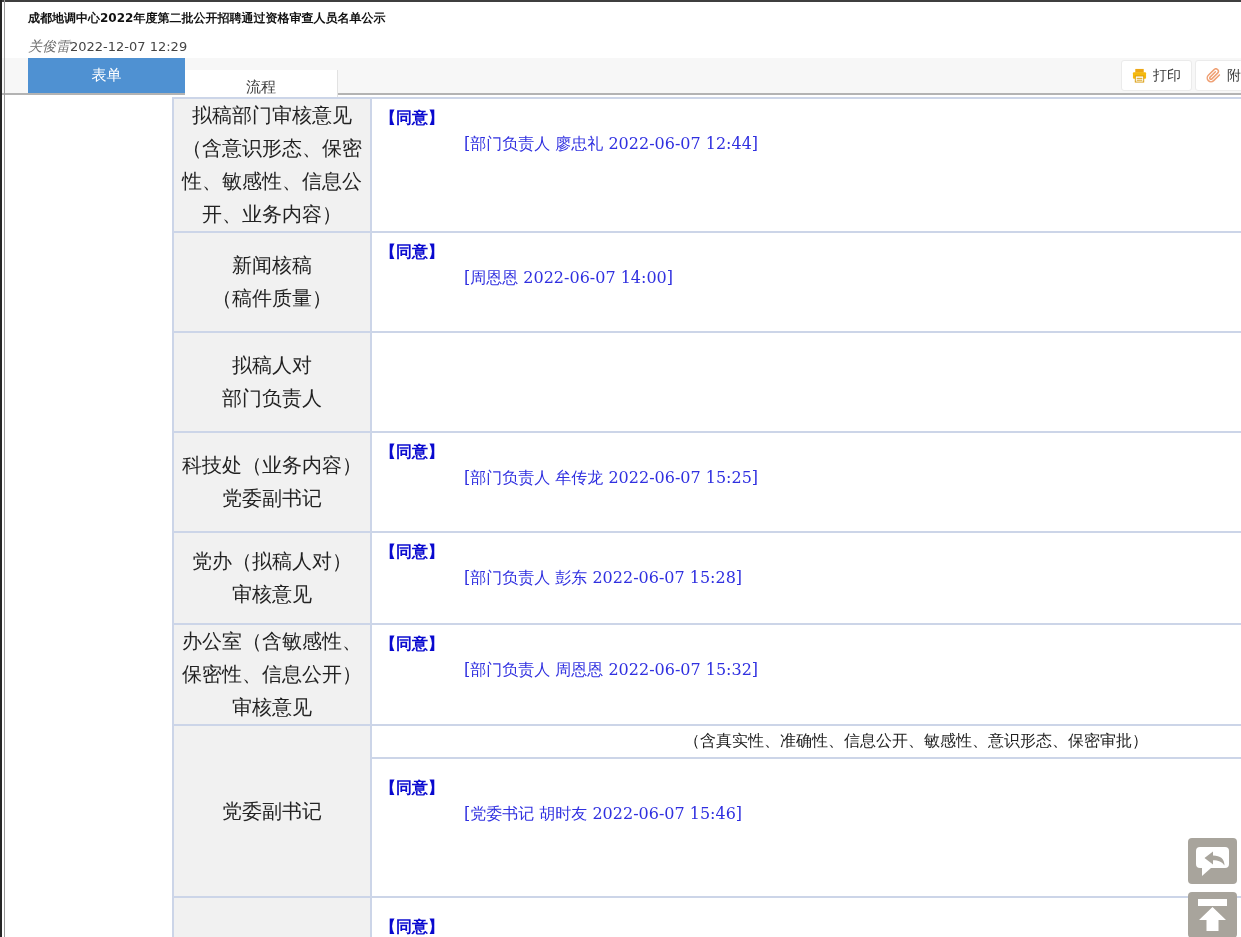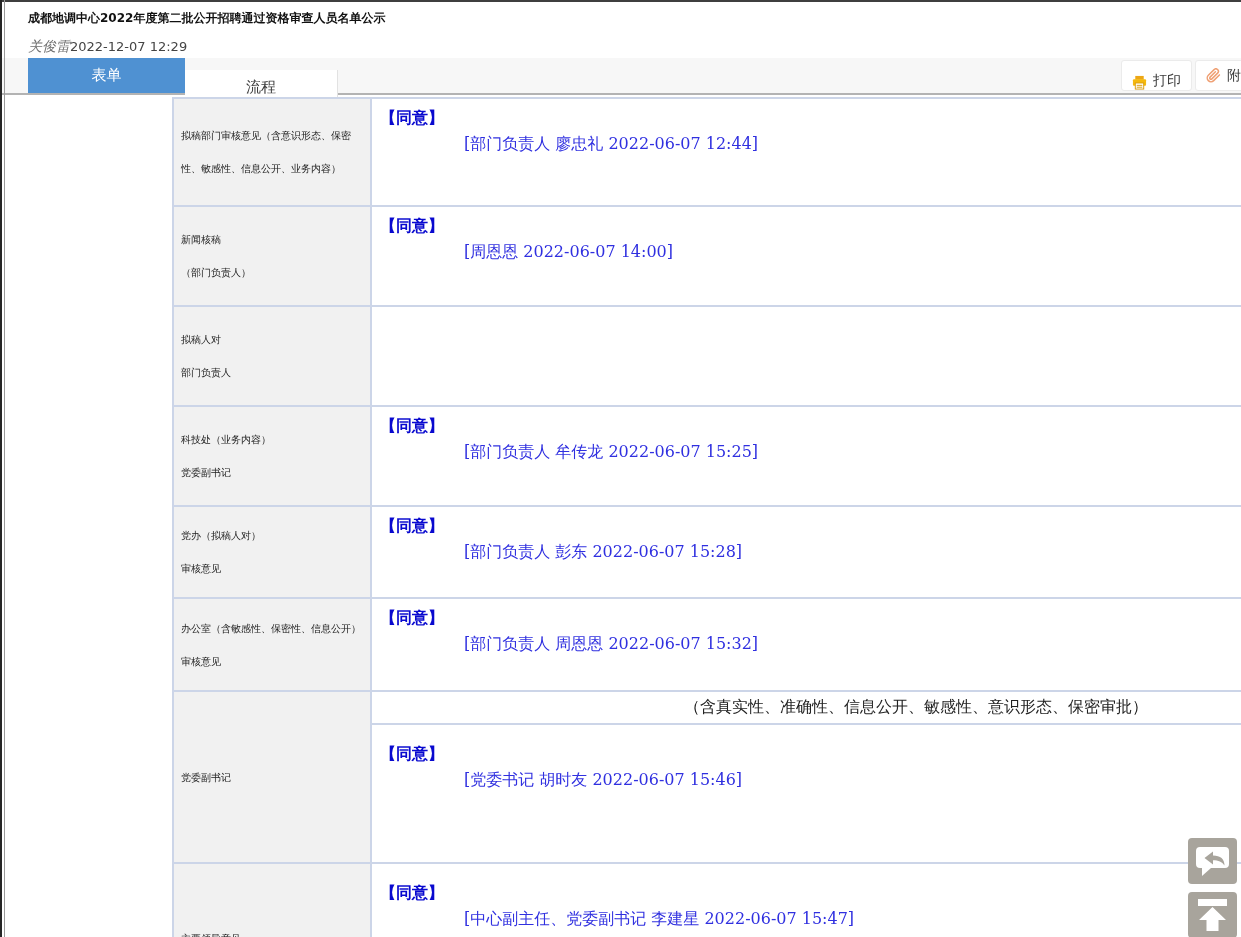--- a/index.html
+++ b/index.html
@@ -21,30 +21,30 @@
   
   .tabbar{position:absolute;top:58px;left:0;width:100%;height:35px;background:#f7f7f7;border-bottom:2px solid #b3b3b3;}
   .tab{display:inline-block;height:35px;line-height:35px;text-align:center;font-size:15px;vertical-align:top;cursor:pointer;}
   .tab.active{width:157px;margin-left:28px;background:#4f91d2;color:#fff;}
   .tab.plain{width:152px;background:#fff;color:#3c3c3c;border-right:1px solid #e2e2e2;margin-top:12px;}
 
   .toolbtn{position:absolute;top:2px;height:31px;background:#fff;border:1px solid #ebebeb;border-radius:3px;
     font-size:14px;color:#3a3a3a;display:flex;align-items:center;gap:6px;padding:0 10px;cursor:pointer;
     font-family:"DejaVu Sans","Liberation Sans",sans-serif;}
   .toolbtn svg{display:block;}
-  .btn-print{right:49px;align-items:flex-end;}
+  .btn-print{right:49px;}
   .btn-attach{right:-28px;width:74px;}
 
   
   .content{position:absolute;top:97px;left:0;width:1241px;height:840px;background:#fff;overflow:hidden;}
   table.review{border-collapse:collapse;table-layout:fixed;width:1288px;margin-left:172px;
     font-family:"DejaVu Serif","Liberation Serif",serif;}
   table.review td{border:2px solid #ccd5e8;overflow:hidden;}
-  td.lbl{width:198px;background:#f1f1f1;vertical-align:middle;
-    font-size:10px;line-height:33px;color:#222;padding:0 7px;white-space:pre-line;}
+  td.lbl{width:198px;background:#f1f1f1;text-align:center;vertical-align:middle;
+    font-size:20px;line-height:33px;color:#222;padding:0 7px;white-space:pre-line;}
   td.val{width:1090px;background:#fff;vertical-align:top;padding:0;}
   .cellbody{padding:6px 8px 0 8px;}
   .cellbody.deep{padding-top:16px;}
   .decision{font-size:16px;font-weight:bold;color:#0909cf;line-height:26px;white-space:pre;}
   .signoff{font-size:16px;color:#3030e0;line-height:26px;padding-left:84px;white-space:pre;}
   .note{height:31px;line-height:30px;border-bottom:2px solid #ccd5e8;text-align:center;
     font-size:16px;color:#222;}
 
   
   .fbtn{position:absolute;width:49px;height:46px;background:#a8a49c;border-radius:4px;z-index:50;cursor:pointer;}
@@ -106,21 +106,21 @@
         <td class="val">
           <div class="cellbody">
             <div class="decision">【同意】</div>
             <div class="signoff">[部门负责人 廖忠礼 2022-06-07 12:44]</div>
           </div>
         </td>
       </tr>
 
       <tr style="height:100px">
         <td class="lbl">新闻核稿
-（部门负责人）</td>
+（稿件质量）</td>
         <td class="val">
           <div class="cellbody">
             <div class="decision">【同意】</div>
             <div class="signoff">[周恩恩 2022-06-07 14:00]</div>
           </div>
         </td>
       </tr>
 
       <tr style="height:100px">
         <td class="lbl">拟稿人对

